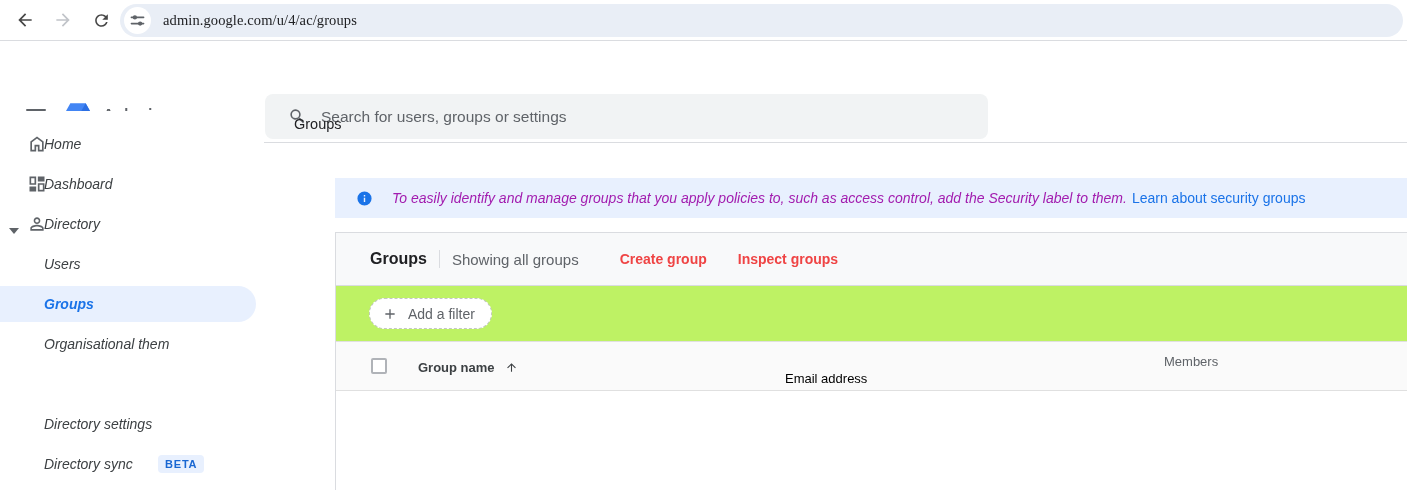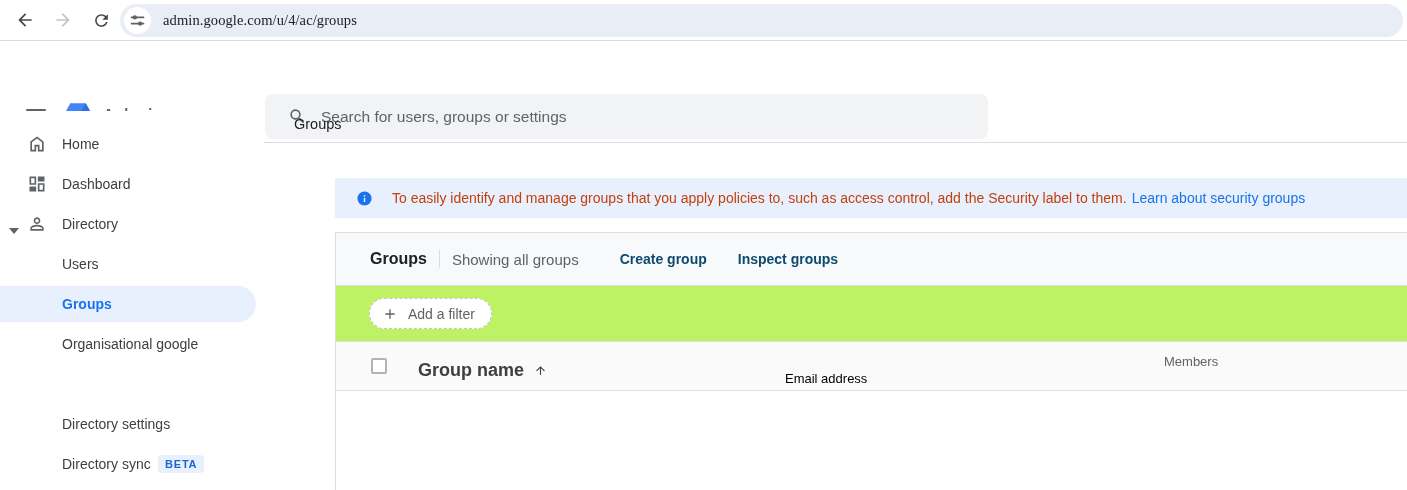--- a/index.html
+++ b/index.html
@@ -48,71 +48,71 @@
   
   .sidebar { position: absolute; top: 111px; left: 0; width: 260px; height: 379px; background: #fff; }
   .side-item {
     position: absolute; left: 0; width: 256px; height: 40px;
     display: flex; align-items: center; cursor: pointer;
     font-size: 14px; color: #3c4043;
   }
   .side-item .caret-down { position: absolute; left: 9px; top: 17px; }
   .side-item .caret-right { position: absolute; left: 50px; top: 15px; }
   .side-item .item-icon { position: absolute; left: 27px; top: 10px; }
-  .side-label { position: absolute; left: 62px; top: 50%; transform: translateY(-50%); white-space: nowrap; }
+  .side-label { position: absolute; left: 44px; top: 50%; transform: translateY(-50%); white-space: nowrap; font-style: italic; }
   .side-item.selected {
     background: #e8f0fe; border-radius: 0 18px 18px 0; height: 36px;
   }
   .side-item.selected .side-label { color: #1a73e8; font-weight: 700; }
   .beta-badge {
     position: absolute; left: 158px; top: 50%; transform: translateY(-50%);
     background: #e8f0fe; color: #1967d2; font-size: 11px; font-weight: 700;
     padding: 3px 7px; border-radius: 4px; letter-spacing: 0.8px;
   }
 
   
   .breadcrumb { position: absolute; left: 294px; top: 116px; font-size: 14.5px; color: #202124; }
   .content-divider { position: absolute; left: 264px; top: 142px; width: 1143px; height: 1px; background: #dadce0; }
 
   .info-banner {
     position: absolute; left: 335px; top: 178px; width: 1072px; height: 40px;
     background: #e8f0fe; display: flex; align-items: center;
   }
   .info-banner .info-icon { margin-left: 21px; flex: 0 0 auto; display: flex; }
-  .banner-text { margin-left: 19px; font-size: 14px; color: #c2410c; white-space: nowrap; }
+  .banner-text { margin-left: 19px; font-size: 14px; color: #a21caf; white-space: nowrap; font-style: italic; }
   .banner-link { color: #1a73e8; text-decoration: none; margin-left: 5px; font-size: 14px; cursor: pointer; }
 
   .groups-card {
     position: absolute; left: 335px; top: 232px; width: 1072px; height: 258px;
     border-left: 1px solid #dadce0; border-top: 1px solid #dadce0; background: #fff;
   }
   .card-header {
     height: 53px; background: #f8f9fa; border-bottom: 1px solid #dadce0;
     display: flex; align-items: center; padding-left: 34px;
   }
   .card-title { font-size: 16px; font-weight: 700; color: #202124; }
   .title-sep { width: 1px; height: 18px; background: #dadce0; margin: 0 12px; }
   .card-subtitle { font-size: 15px; color: #5f6368; }
-  .card-link { font-size: 14px; font-weight: 700; color: #0c4a6e; text-decoration: none; cursor: pointer; }
+  .card-link { font-size: 14px; font-weight: 700; color: #ef4444; text-decoration: none; cursor: pointer; }
   .link-create { margin-left: 41px; }
   .link-inspect { margin-left: 25px; padding-left: 6px; }
 
   .filter-row { height: 56px; border-bottom: 1px solid #e0e0e0; display: flex; align-items: center; padding-left: 33px; background: #bef264; }
   .filter-chip {
     height: 31px; border: 1px dashed #c4c7c5; border-radius: 16px;
     display: inline-flex; align-items: center; padding: 0 16px 0 12px; cursor: pointer; background: #fff;
   }
   .filter-chip .chip-label { font-size: 14px; color: #5f6368; margin-left: 10px; }
 
   .table-header { position: relative; height: 49px; background: #fafafa; border-bottom: 1px solid #e0e0e0; }
   .checkbox {
     position: absolute; left: 35px; top: 16px; width: 16px; height: 16px;
     border: 2px solid #b0b3b8; border-radius: 2px; background: #fff; cursor: pointer;
   }
-  .col-group-name { position: absolute; left: 82px; top: 18px; font-size: 18px; font-weight: 700; color: #3c4043; display: flex; align-items: center; cursor: pointer; }
+  .col-group-name { position: absolute; left: 82px; top: 18px; font-size: 13px; font-weight: 700; color: #3c4043; display: flex; align-items: center; cursor: pointer; }
   .col-group-name svg { margin-left: 10px; }
   .col-email { position: absolute; left: 449px; top: 29px; font-size: 13px; color: #000000; }
   .col-members { position: absolute; left: 828px; top: 12px; font-size: 13px; color: #5f6368; }
   .table-body { height: 100px; background: #fff; }
 </style>
 </head>
 <body>
 
 <div class="browser-bar">
   <div class="nav-btn" style="left:14px">
@@ -208,21 +208,21 @@
 
   <div class="side-item" style="top:133px">
     <span class="side-label">Users</span>
   </div>
 
   <div class="side-item selected" style="top:175px">
     <span class="side-label">Groups</span>
   </div>
 
   <div class="side-item" style="top:213px">
-    <span class="side-label">Organisational google</span>
+    <span class="side-label">Organisational them</span>
   </div>
 
 
   <div class="side-item" style="top:293px">
     <span class="side-label">Directory settings</span>
   </div>
 
   <div class="side-item" style="top:333px">
     <span class="side-label">Directory sync</span>
     <span class="beta-badge">BETA</span>

